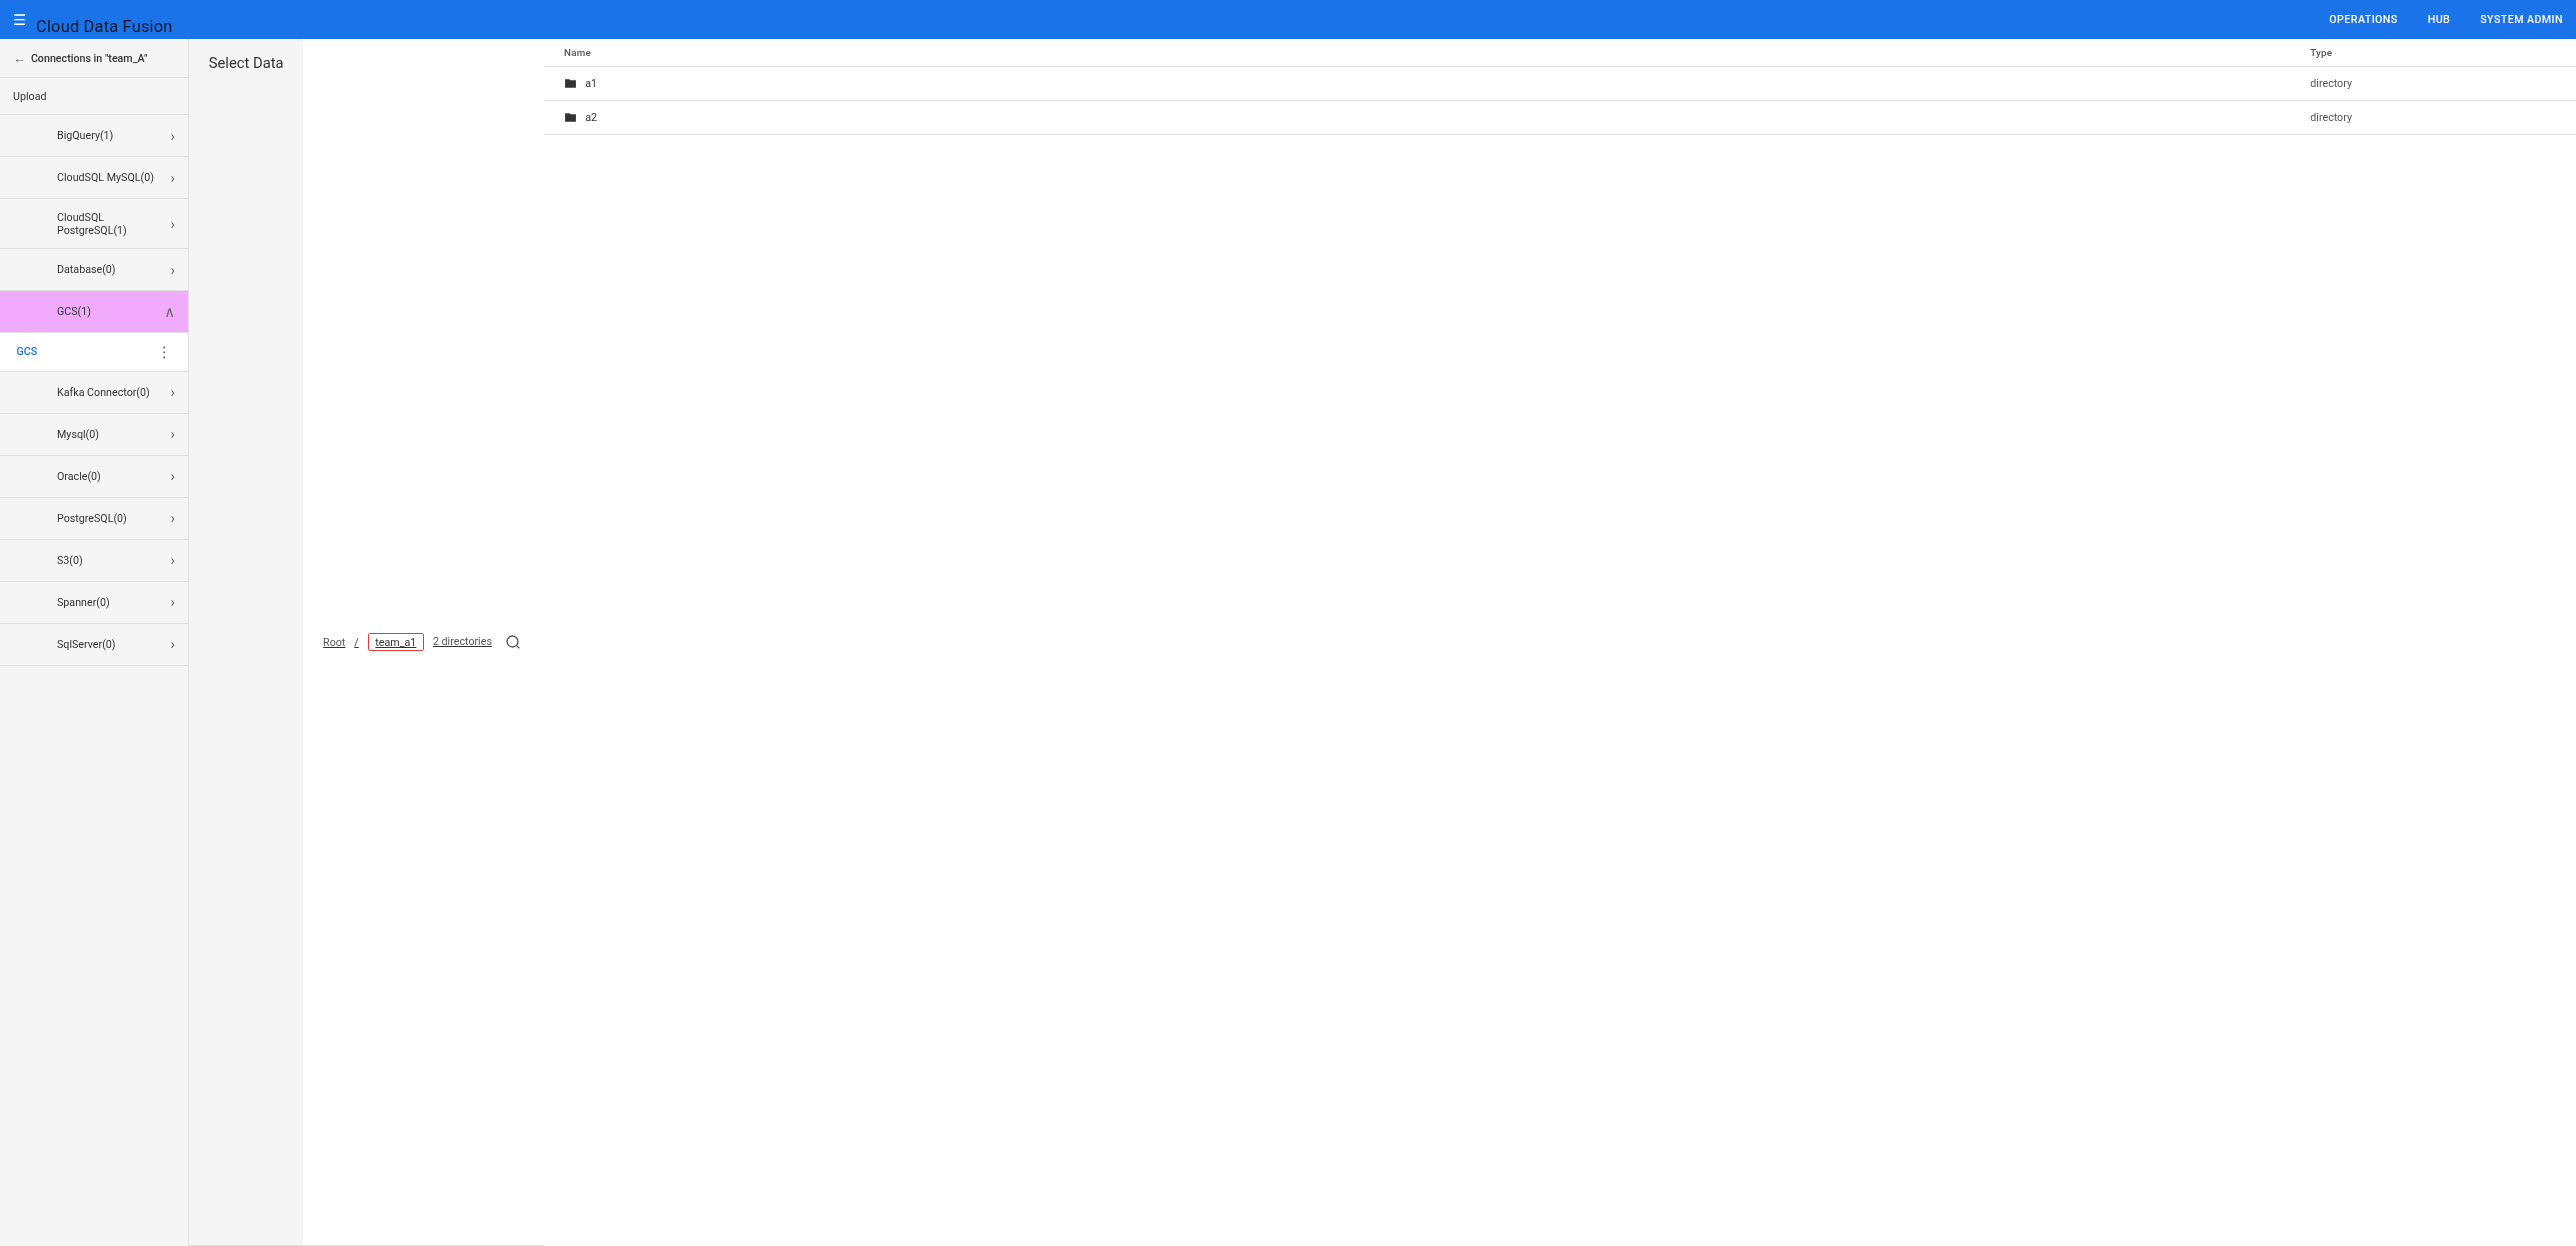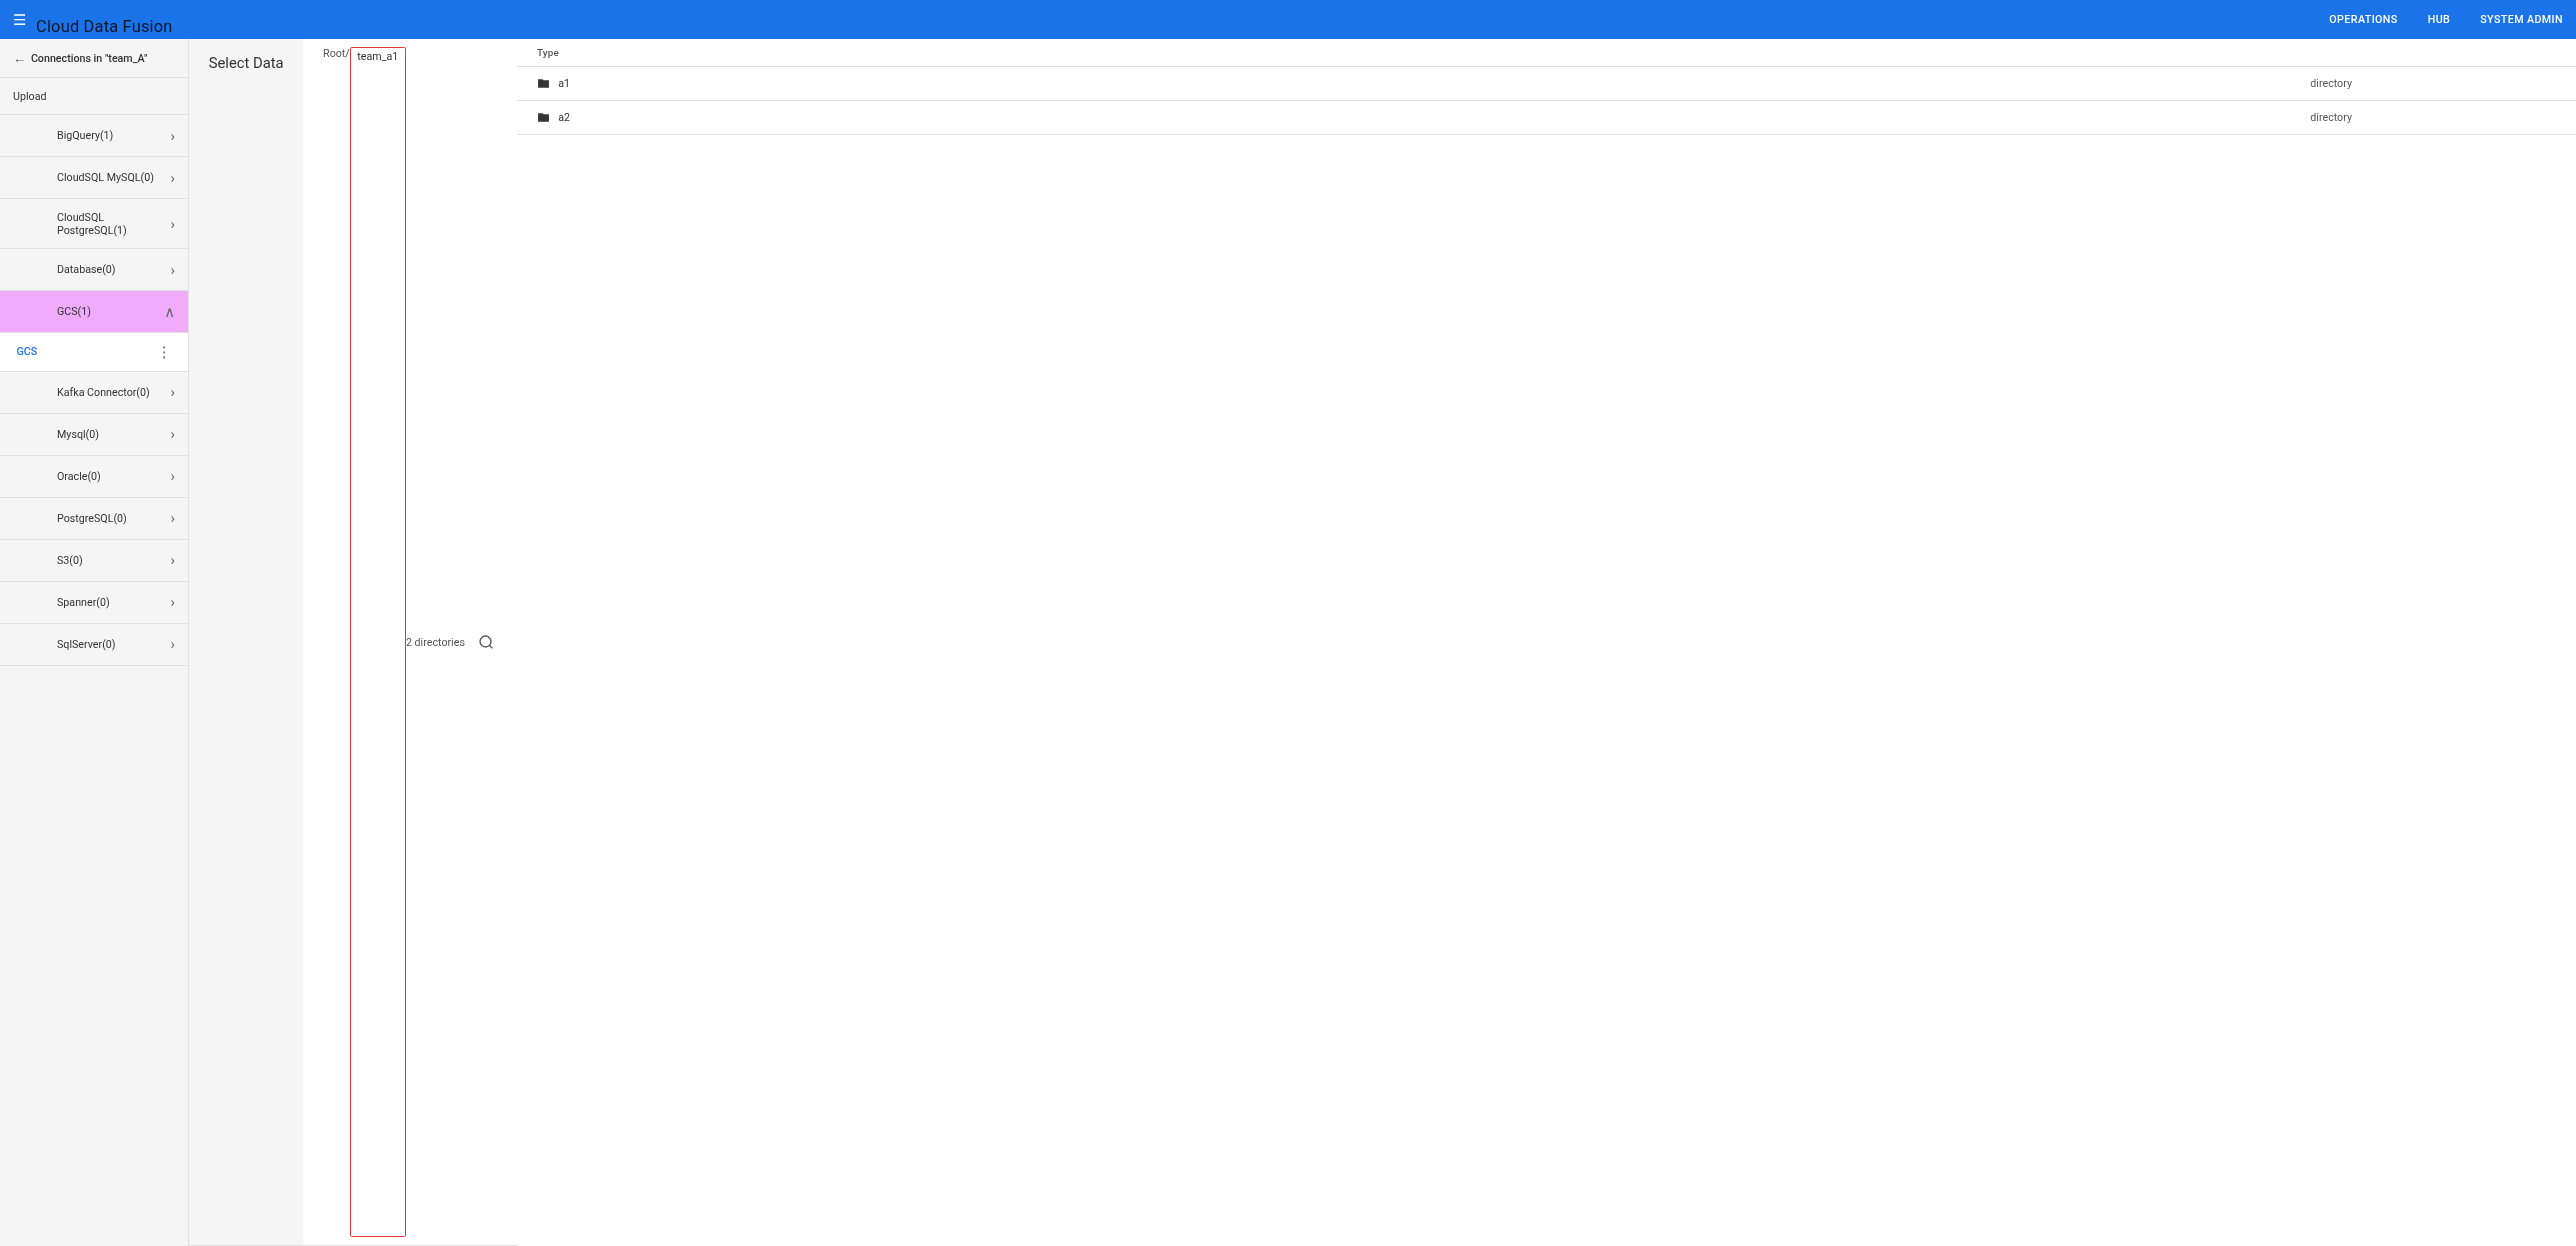--- a/index.html
+++ b/index.html
@@ -146,24 +146,26 @@
     .content-title {
       font-size: 14.8px;
       font-weight: 400;
       color: #333;
       margin-bottom: 9.8px;
     }
 
     
     .breadcrumb-row {
       display: flex;
+      align-items: center;
       padding: 8.2px 19.7px;
       border-bottom: 0.8px solid #e0e0e0;
       background: white;
-      gap: 0;
+      gap: 9px;
+      text-decoration: underline;
     }
     .breadcrumb-root {
       font-size: 10.7px;
       color: #555;
       cursor: pointer;
     }
     .breadcrumb-sep {
       color: #555;
       font-size: 10.7px;
     }
@@ -352,20 +354,21 @@
           <svg width="16.4" height="16.4" viewBox="0 0 24 24" fill="none" stroke="#555" stroke-width="2">
             <circle cx="11" cy="11" r="8"></circle>
             <line x1="21" y1="21" x2="16.65" y2="16.65"></line>
           </svg>
         </button>
       </div>
     </div>
 
     <div class="data-table">
       <div class="table-header">
+        <span class="col-name">Name</span>
         <span class="col-type">Type</span>
       </div>
 
       <div class="table-row">
         <div class="row-name">
           <svg width="13" height="13" viewBox="0 0 24 24" fill="#333">
             <path d="M10 4H2v16h20V6H12l-2-2z"></path>
           </svg>
           <span>a1</span>
         </div>

